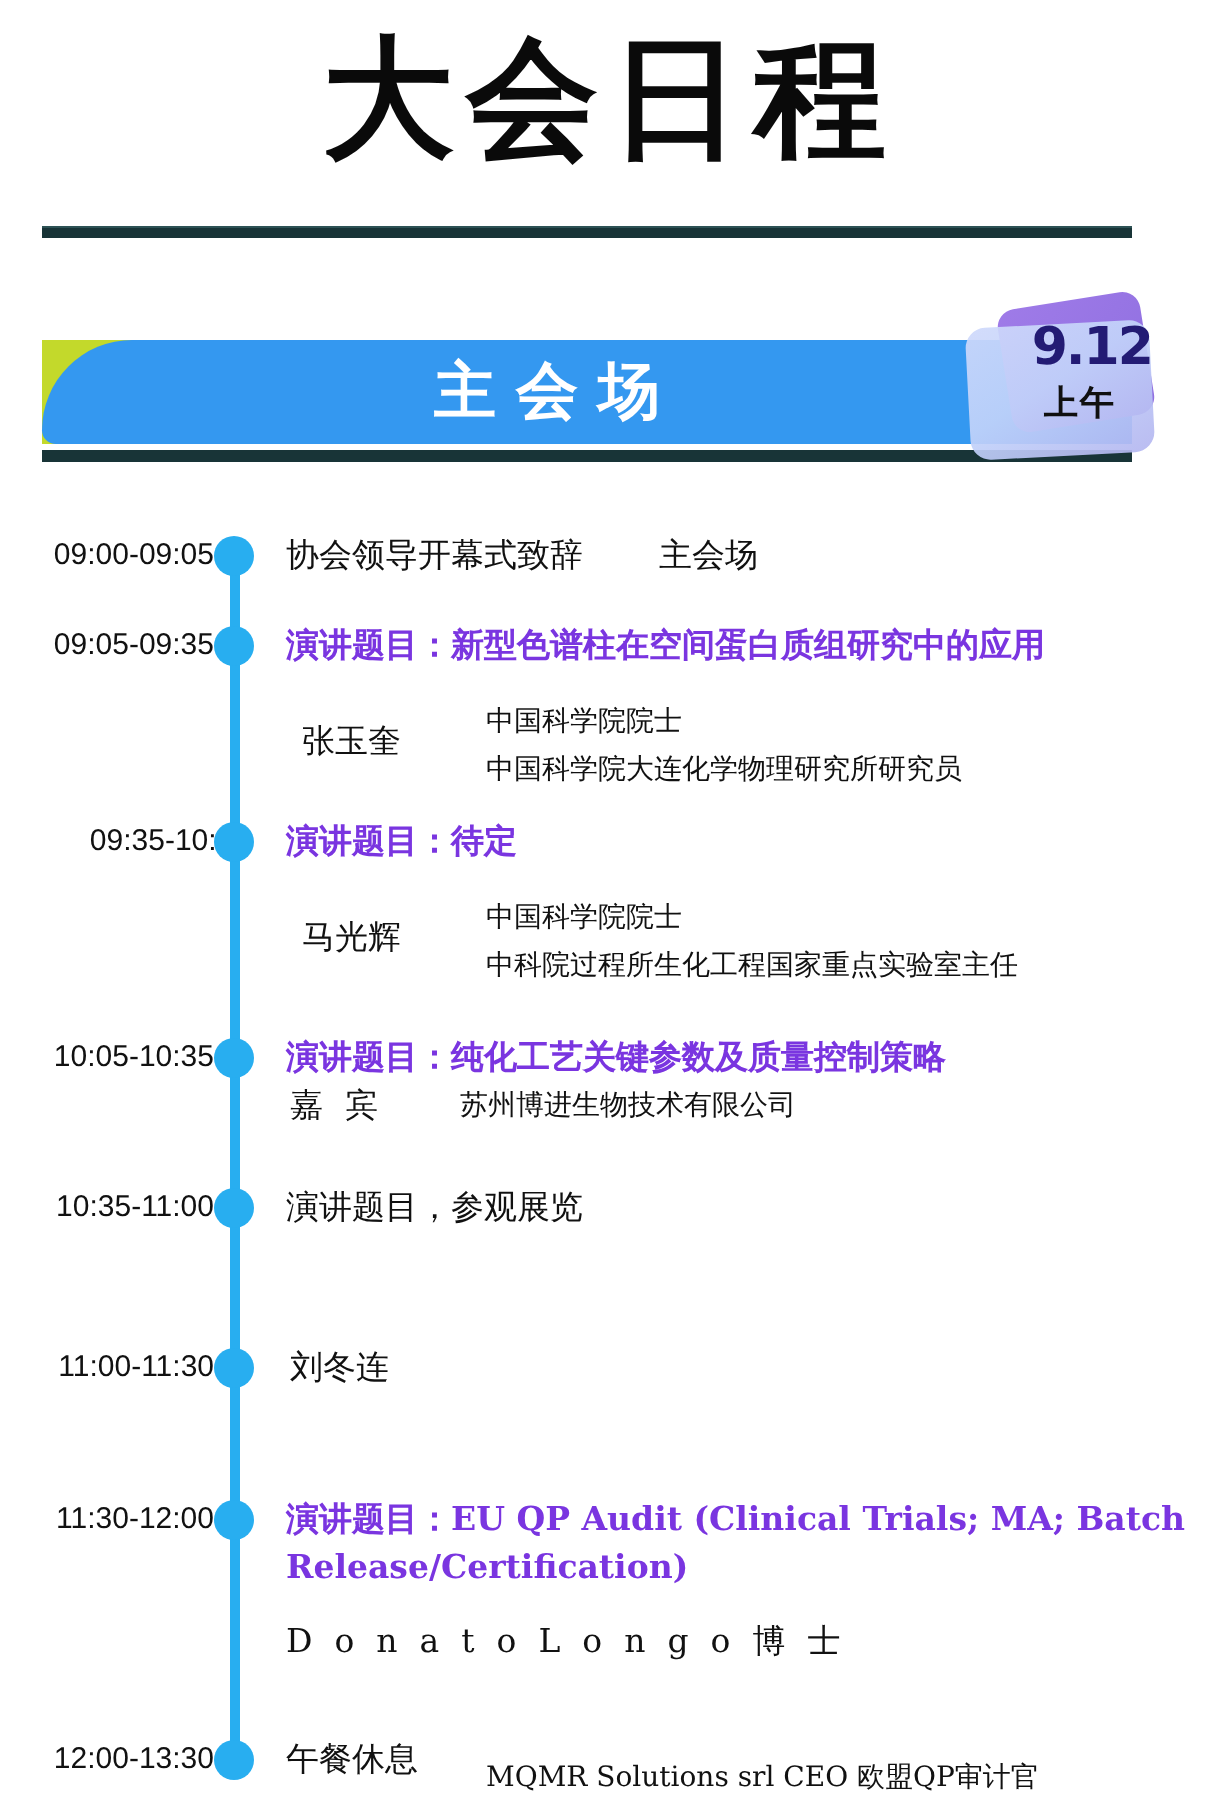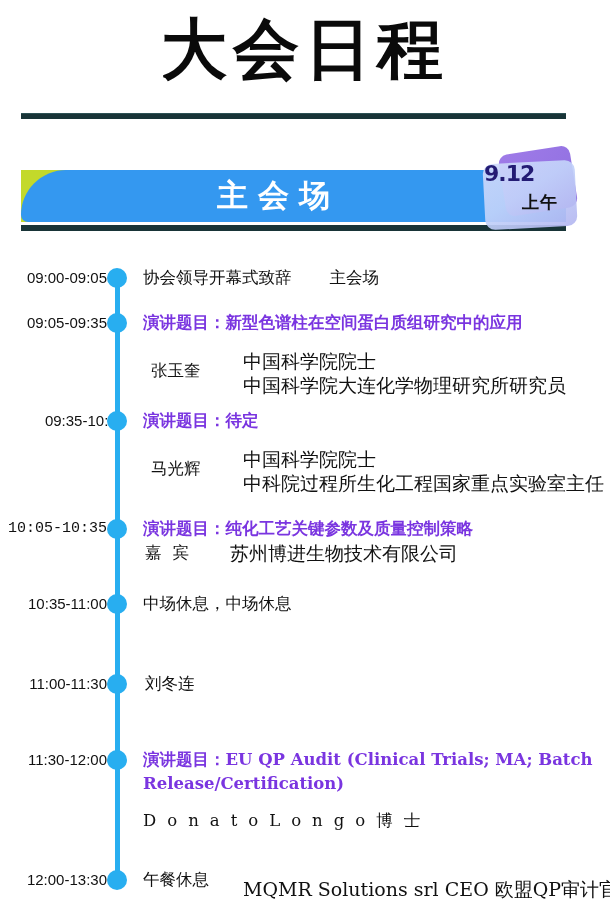--- a/index.html
+++ b/index.html
@@ -121,24 +121,24 @@
     background: linear-gradient(150deg, #cfd9fb 0%, #c2d3fa 45%, #b4b6f0 100%);
     border-radius: 10px;
     transform: rotate(-3deg);
     opacity: 0.92;
   }
   #badge-date {
     position: absolute;
     top: 10px;
     left: 4px;
     width: 92px;
-    text-align: left;
+    text-align: right;
     font-family: "DejaVu Sans", sans-serif;
     font-weight: 700;
-    font-size: 22px;
+    font-size: 26px;
     line-height: 32px;
     letter-spacing: -1px;
     color: #231b74;
   }
   #badge-period {
     position: absolute;
     top: 44px;
     left: 14px;
     width: 92px;
     text-align: center;
@@ -221,21 +221,21 @@
   .speaker-name {
     font-family: "DejaVu Serif", serif;
     font-size: 16.5px;
     line-height: 24px;
     color: #111111;
     white-space: nowrap;
     flex: 0 0 auto;
   }
   .speaker-affil {
     font-family: "DejaVu Serif", serif;
-    font-size: 19px;
+    font-size: 14px;
     line-height: 24px;
     color: #111111;
     white-space: nowrap;
   }
   .gap-wide {
     letter-spacing: 11px;
   }
 </style>
 </head>
 <body>
@@ -289,37 +289,37 @@
         <div class="speaker-block">
           <div class="speaker-name" style="width: 92px; padding-top: 24px; padding-left: 8px;">马光辉</div>
           <div style="padding-top: 14px;">
             <div class="speaker-affil">中国科学院院士</div>
             <div class="speaker-affil">中科院过程所生化工程国家重点实验室主任</div>
           </div>
         </div>
       </div>
     </div>
     <div class="slot" style="top: 0px;">
-      <div class="slot-time" style="top: 265px; font-family: Liberation Mono, monospace;">10:05-10:35</div>
+      <div class="slot-time" style="top: 265px;">10:05-10:35</div>
       <div class="slot-dot" style="top: 264px;"></div>
       <div class="slot-body" style="top: 262px;">
         <div class="lecture-title"><span class="label">演讲题目：</span><span>纯化工艺关键参数及质量控制策略</span></div>
         <div class="speaker-block">
           <div class="speaker-name gap-wide" style="width: 85px; padding-left: 2px;">嘉宾</div>
           <div>
             <div class="speaker-affil">苏州博进生物技术有限公司</div>
           </div>
         </div>
       </div>
     </div>
     <div class="slot" style="top: 0px;">
       <div class="slot-time" style="top: 340px;">10:35-11:00</div>
       <div class="slot-dot" style="top: 339px;"></div>
       <div class="slot-body" style="top: 337px;">
-        <div class="plain-row">中场休息，中场休息</div>
+        <div class="plain-row">演讲题目，参观展览</div>
       </div>
     </div>
     <div class="slot" style="top: 0px;">
       <div class="slot-time" style="top: 420px;">11:00-11:30</div>
       <div class="slot-dot" style="top: 419px;"></div>
       <div class="slot-body" style="top: 417px;">
         <div class="speaker-block">
           <div class="speaker-name" style="width: 85px; padding-left: 2px;">刘冬连</div>
         </div>
       </div>

